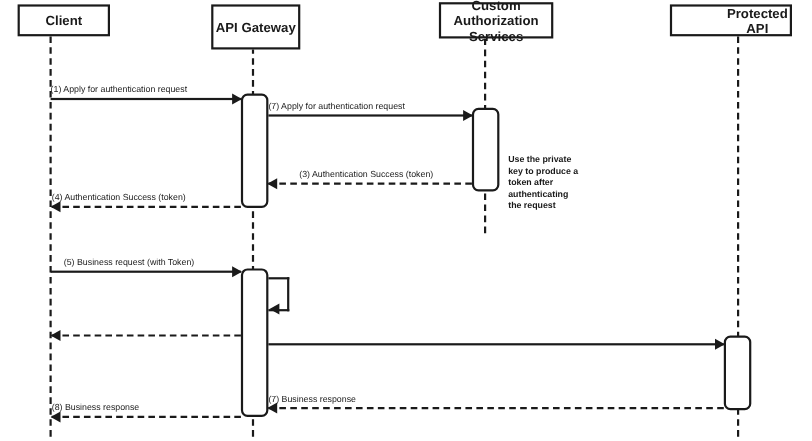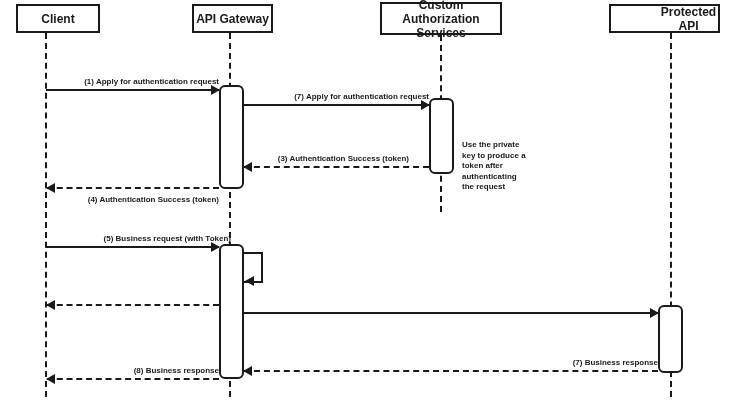--- a/index.html
+++ b/index.html
@@ -38,22 +38,22 @@
     width: 25px;
     border: 2px solid #1a1a1a;
     border-radius: 6px;
     background: #ffffff;
     box-sizing: border-box;
     z-index: 2;
   }
   .msg-label {
     position: absolute;
     font-size: 8px;
-    font-weight: bold;
-    text-align: right;
+    font-weight: normal;
+    text-align: left;
     white-space: nowrap;
     z-index: 4;
   }
   .line {
     position: absolute;
     height: 0;
     z-index: 3;
   }
   .line.solid  { border-top: 2px solid #1a1a1a; }
   .line.dashed { border-top: 2px dashed #1a1a1a; }
@@ -99,22 +99,22 @@
 <body>
 
 <div class="stage">
 
   <div class="lifeline" style="left:45px;  top:33px; height:364px;"></div>
   <div class="lifeline" style="left:229px; top:33px; height:364px;"></div>
   <div class="lifeline" style="left:440px; top:35px; height:177px;"></div>
   <div class="lifeline" style="left:670px; top:33px; height:364px;"></div>
 
   <div class="actor" style="left:16px;   top:4px; width:84px;  height:29px;">Client</div>
-  <div class="actor" style="left:192px; top:4px; width:81px;  height:29px;">API Gateway</div>
-  <div class="actor" style="left:380px; top:2px; width:122px; height:33px;">Custom Authorization
+  <div class="actor" style="left:192px; top:4px; width:81px;  height:41px;">API Gateway</div>
+  <div class="actor" style="left:399px; top:2px; width:104px; height:33px;">Custom Authorization
 Services</div>
   <div class="actor" style="left:609px; top:4px; width:111px; height:29px;padding-left:48px;">Protected API</div>
 
   <div class="act" style="left:219px; top:85px;  height:104px;"></div>
   <div class="act" style="left:429px; top:98px;  height:76px;"></div>
   <div class="act" style="left:219px; top:244px; height:135px;"></div>
   <div class="act" style="left:658px; top:305px; height:68px;"></div>
 
   <div class="msg-label" style="left:46px; top:77px; width:173px;">(1) Apply for authentication request</div>
   <div class="line solid" style="left:46px; top:89px; width:173px;">
@@ -125,26 +125,26 @@
   <div class="line solid" style="left:244px; top:104px; width:185px;">
     <div class="ah r"></div>
   </div>
 
   <div class="sidetext" style="left:462px; top:106px; width:92px;">Use the private
 key to produce a
 token after
 authenticating
 the request</div>
 
-  <div class="msg-label" style="left:260px; top:154px; width:149px;">(3) Authentication Success (token)</div>
+  <div class="msg-label" style="left:244px; top:154px; width:149px;padding-left:28px;">(3) Authentication Success (token)</div>
   <div class="line dashed" style="left:244px; top:166px; width:185px;">
     <div class="ah l"></div>
   </div>
 
-  <div class="msg-label" style="left:47px; top:175px; width:172px;margin-top:20px;">(4) Authentication Success (token)</div>
+  <div class="msg-label" style="left:47px; top:175px; width:172px;">(4) Authentication Success (token)</div>
   <div class="line dashed" style="left:47px; top:187px; width:172px;">
     <div class="ah l"></div>
   </div>
 
   <div class="msg-label" style="left:58px; top:234px; width:173px;">(5) Business request (with Token)</div>
   <div class="line solid" style="left:46px; top:246px; width:173px;">
     <div class="ah r"></div>
   </div>
 
   <div class="selfloop"></div>

